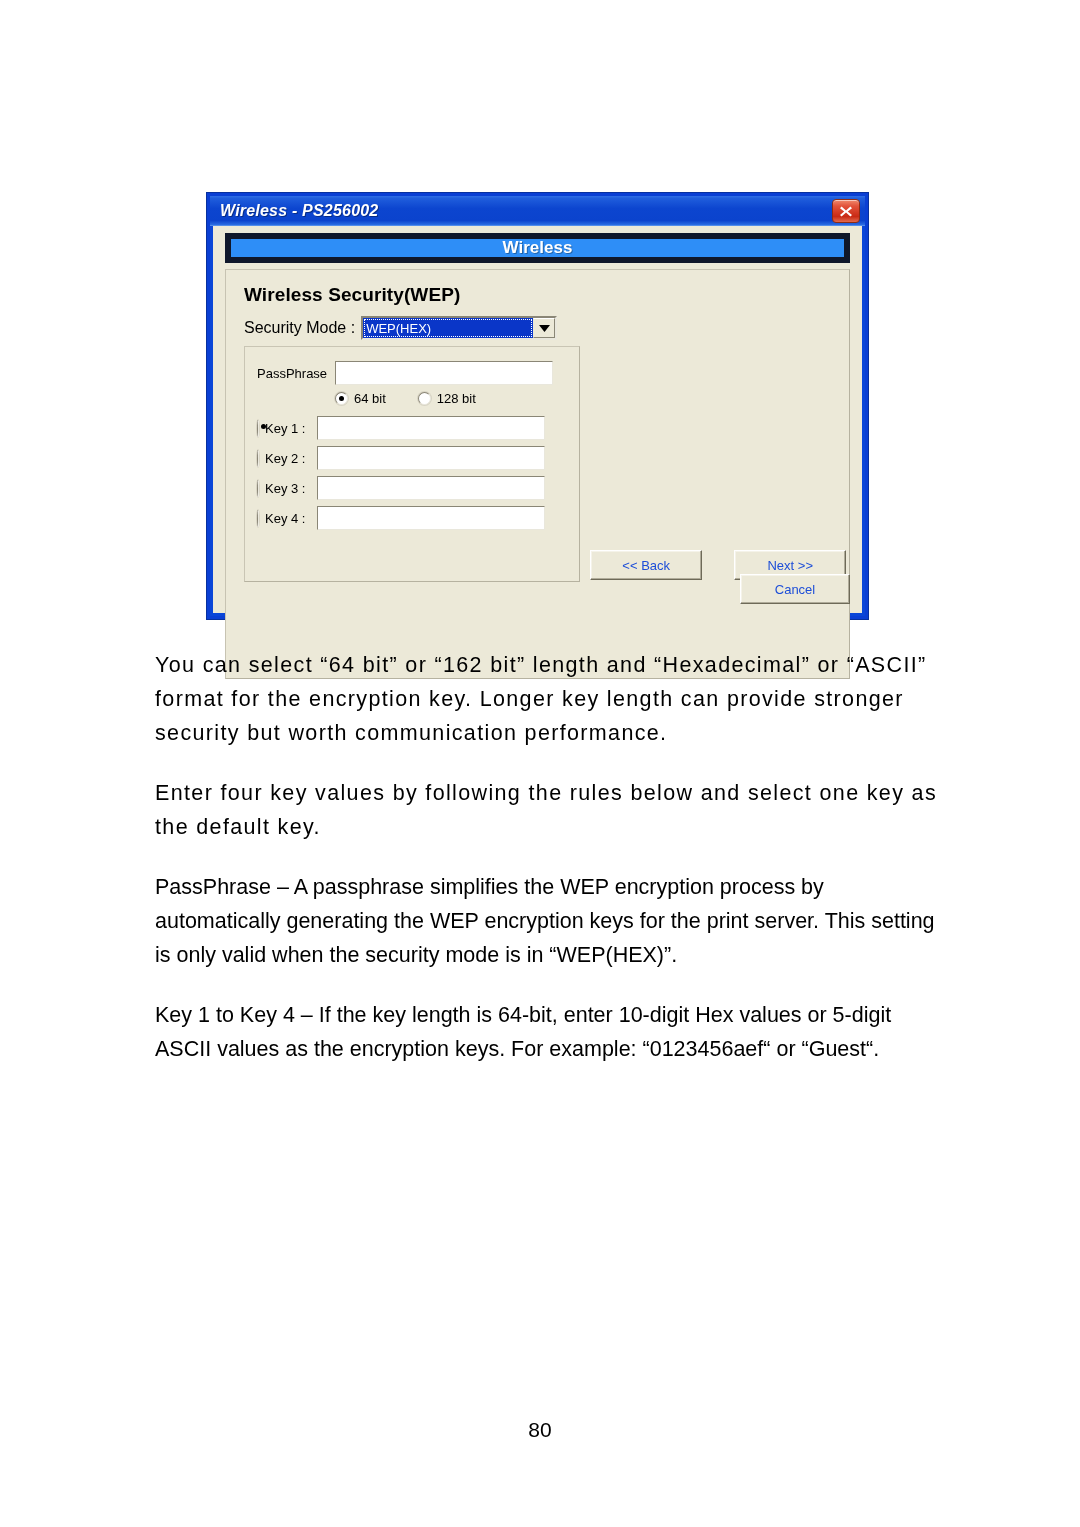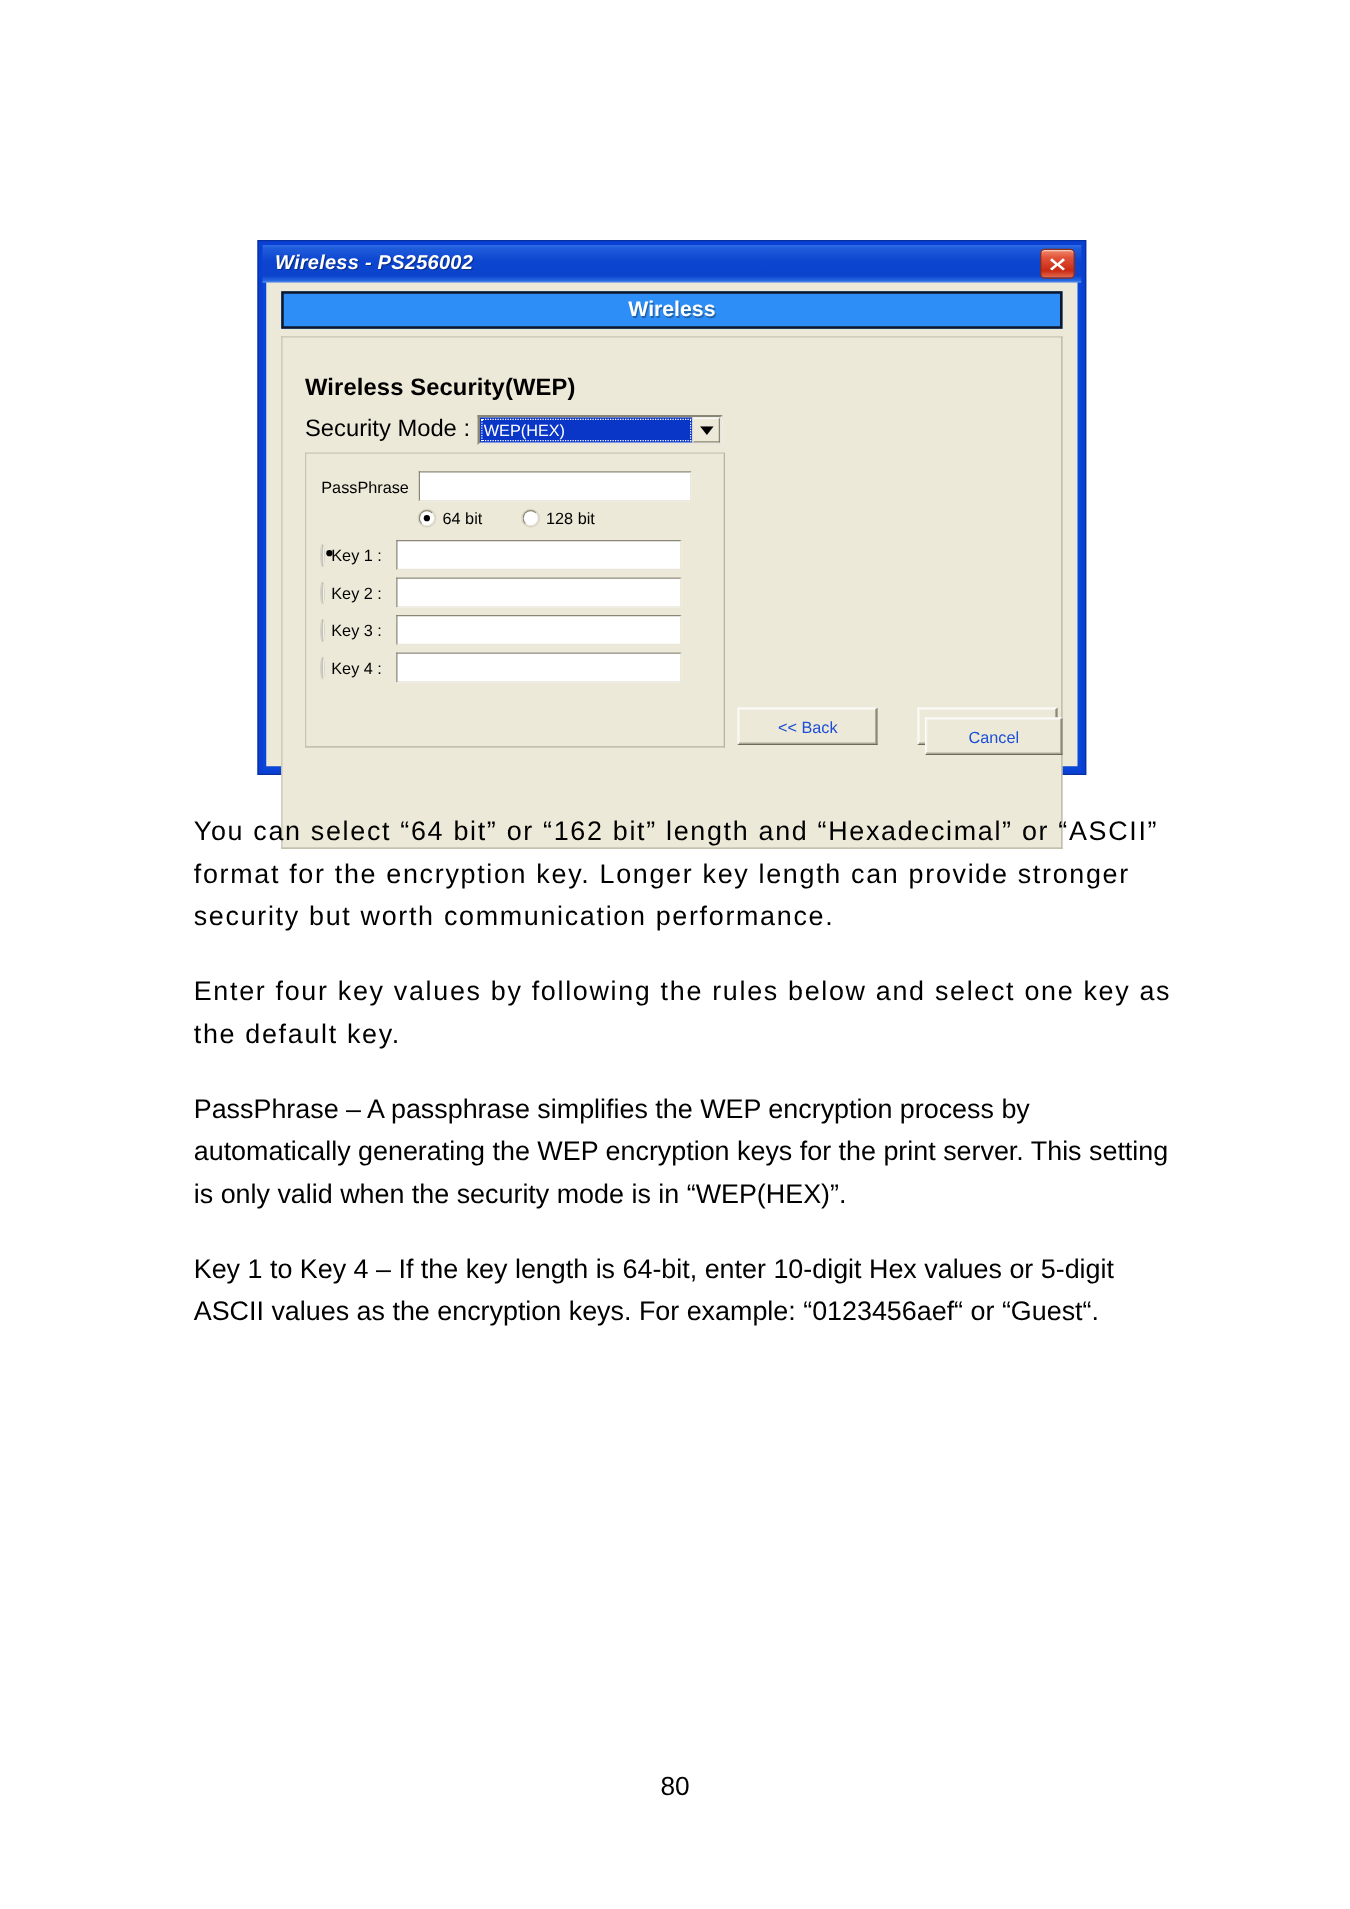--- a/index.html
+++ b/index.html
@@ -82,21 +82,21 @@
     top: 30px;
     bottom: 3px;
     background: #ece9d8;
     box-sizing: border-box;
     padding: 7px 8px 8px 8px;
   }
 
   .wireless-band {
     height: 30px;
     background: #2e8ef7;
-    border: 2px solid #0f172a;
+    border: 6px solid #0f172a;
     box-sizing: border-box;
     display: flex;
     align-items: center;
     justify-content: center;
     margin: 0 4px 0 4px;
   }
   .wireless-band-text {
     color: #ffffff;
     font-size: 17px;
     font-weight: bold;
@@ -105,42 +105,42 @@
 
   .panel {
     margin: 6px 4px 0 4px;
     border: 1px solid #b6b2a0;
     border-top-color: #c7c3b2;
     border-left-color: #c7c3b2;
     background: #ece9d8;
     box-sizing: border-box;
     height: 410px;
     position: relative;
-    padding: 26px 12px;
+    padding: 10px 12px;
   }
 
   .panel-title {
     font-size: 19px;
     font-weight: bold;
     letter-spacing: 0.1px;
     margin: 4px 0 10px 6px;
   }
 
   .cols { display: flex; }
   .col-left { width: 355px; }
   .col-right { width: 256px; margin-left: 10px; position: relative; }
 
   
   .mode-row {
     display: flex;
     align-items: center;
     margin: 0 0 6px 6px;
   }
   .mode-label {
-    font-size: 19px;
+    font-size: 16px;
     white-space: nowrap;
     margin-right: 6px;
   }
   .combo {
     width: 196px;
     height: 24px;
     border: 2px solid;
     border-color: #8a8676 #e9e7dc #e9e7dc #8a8676;
     background: #ffffff;
     display: flex;

